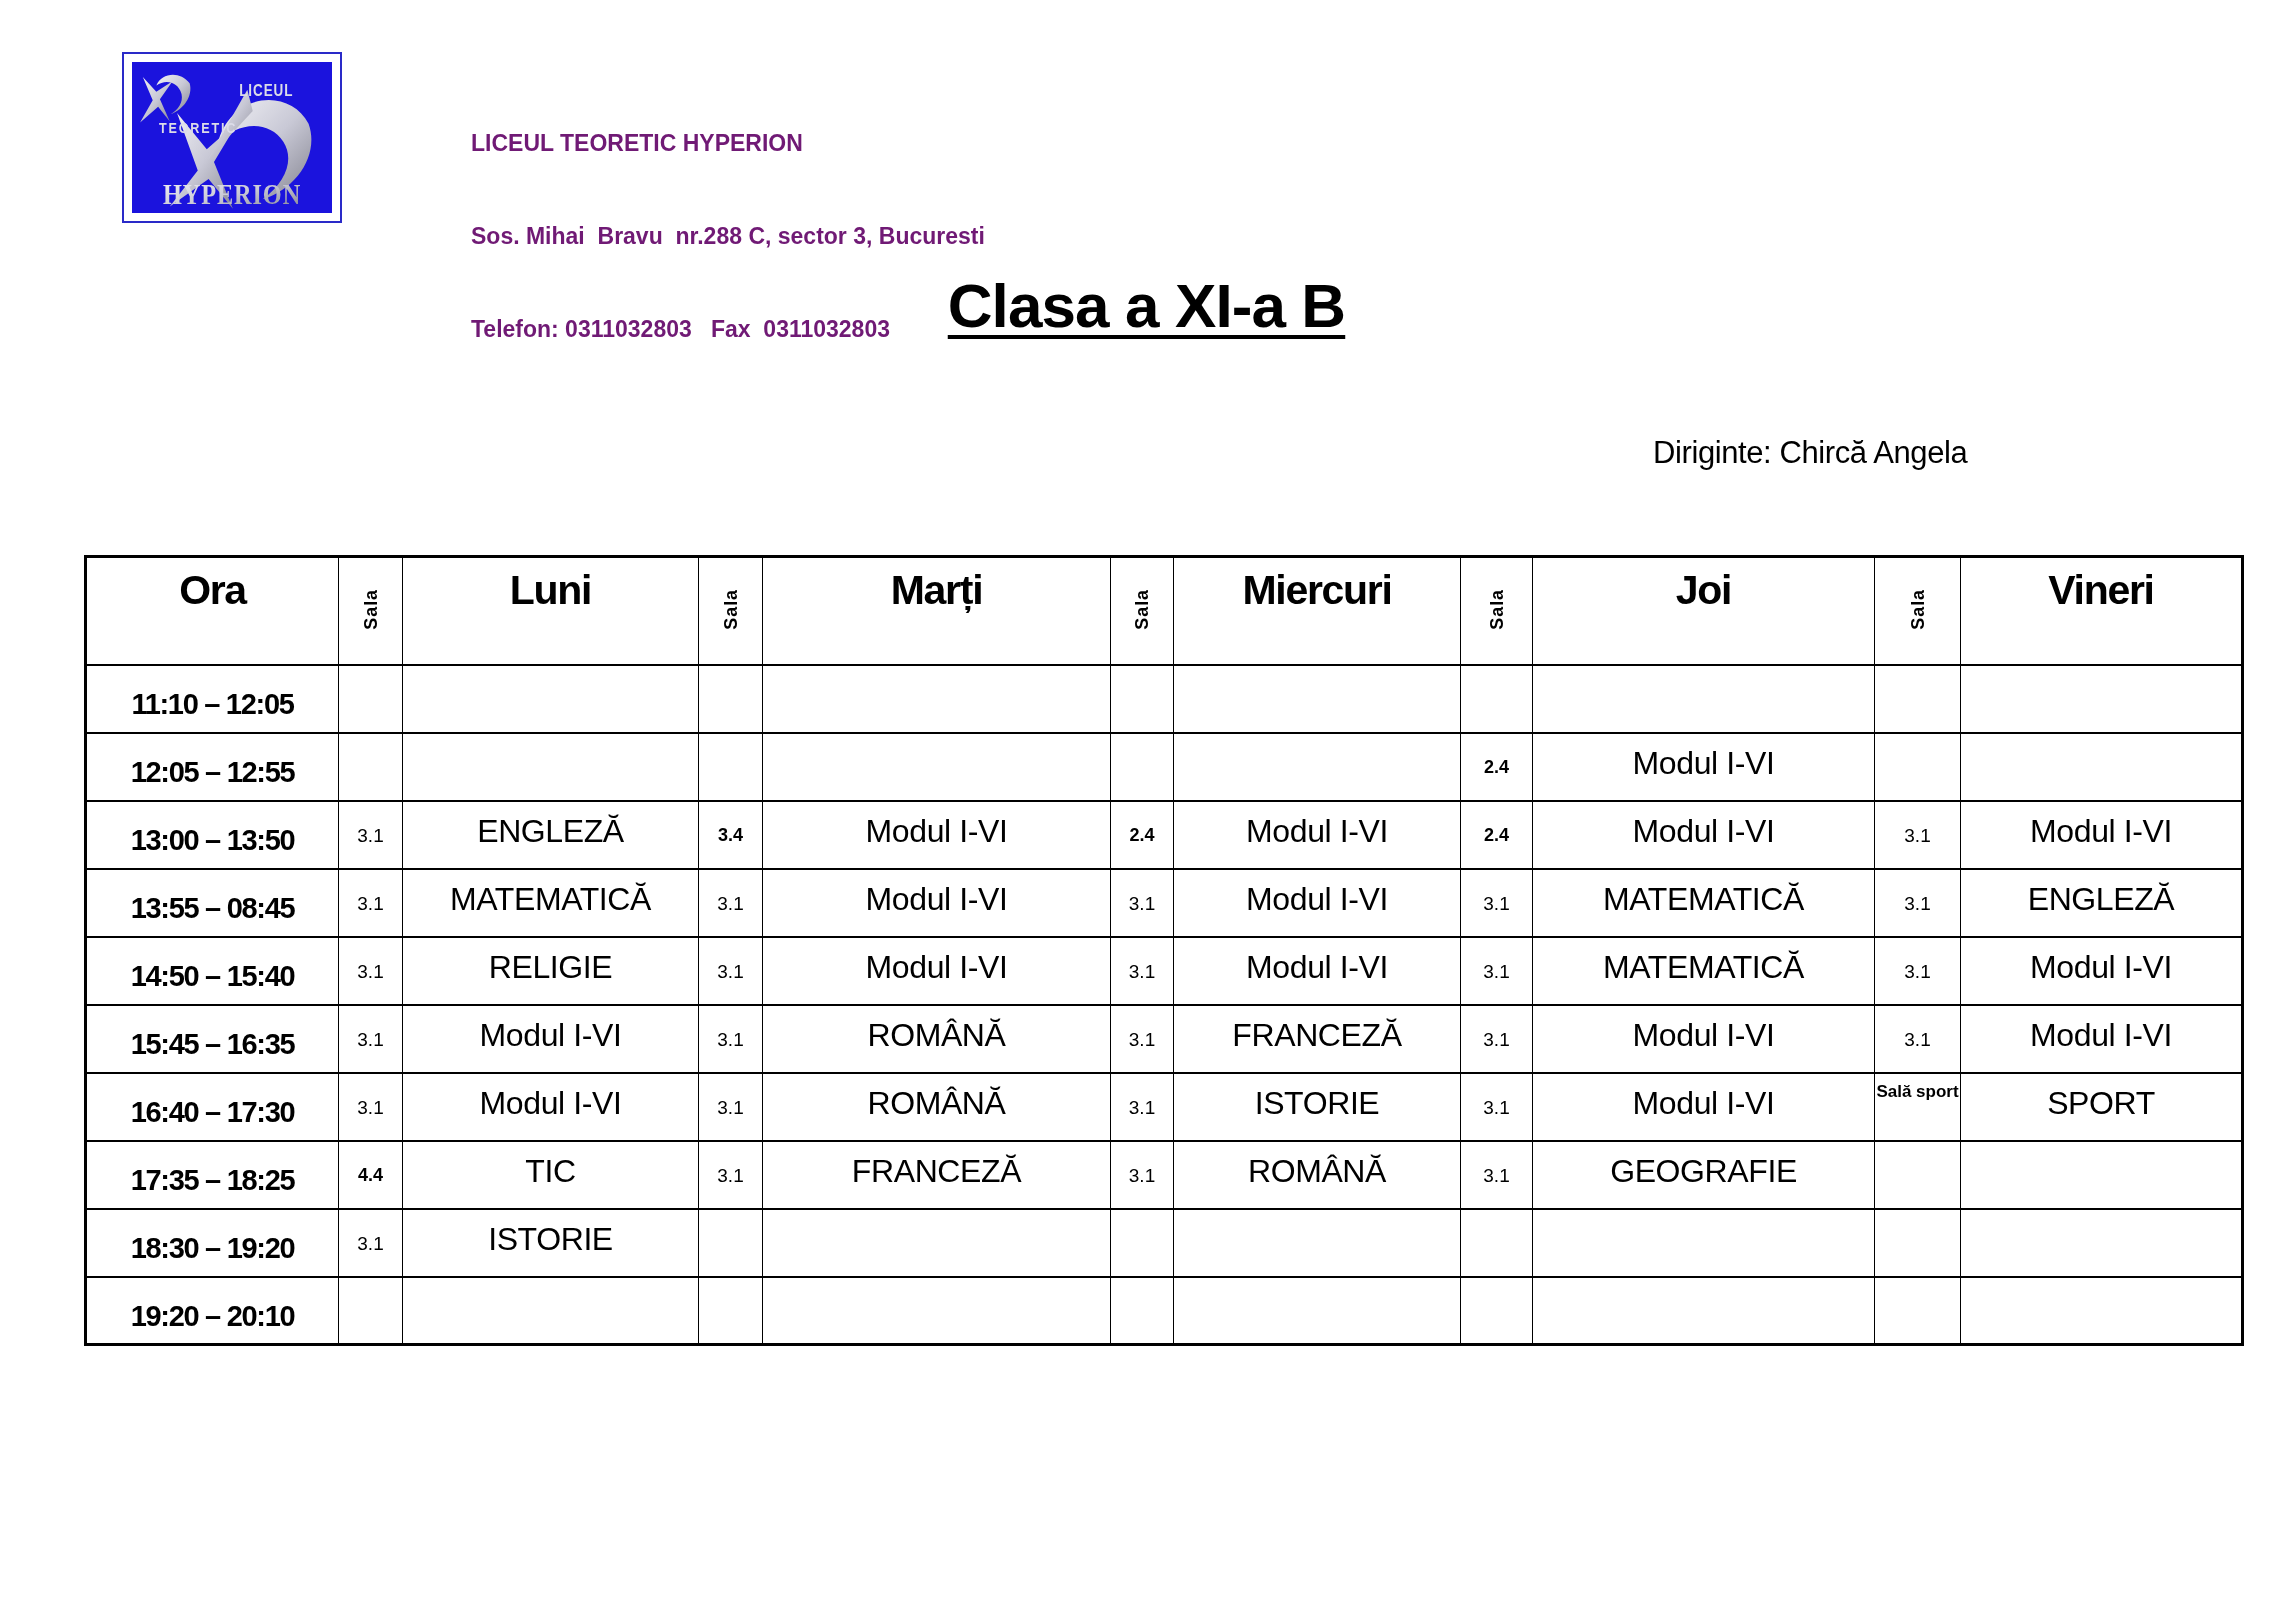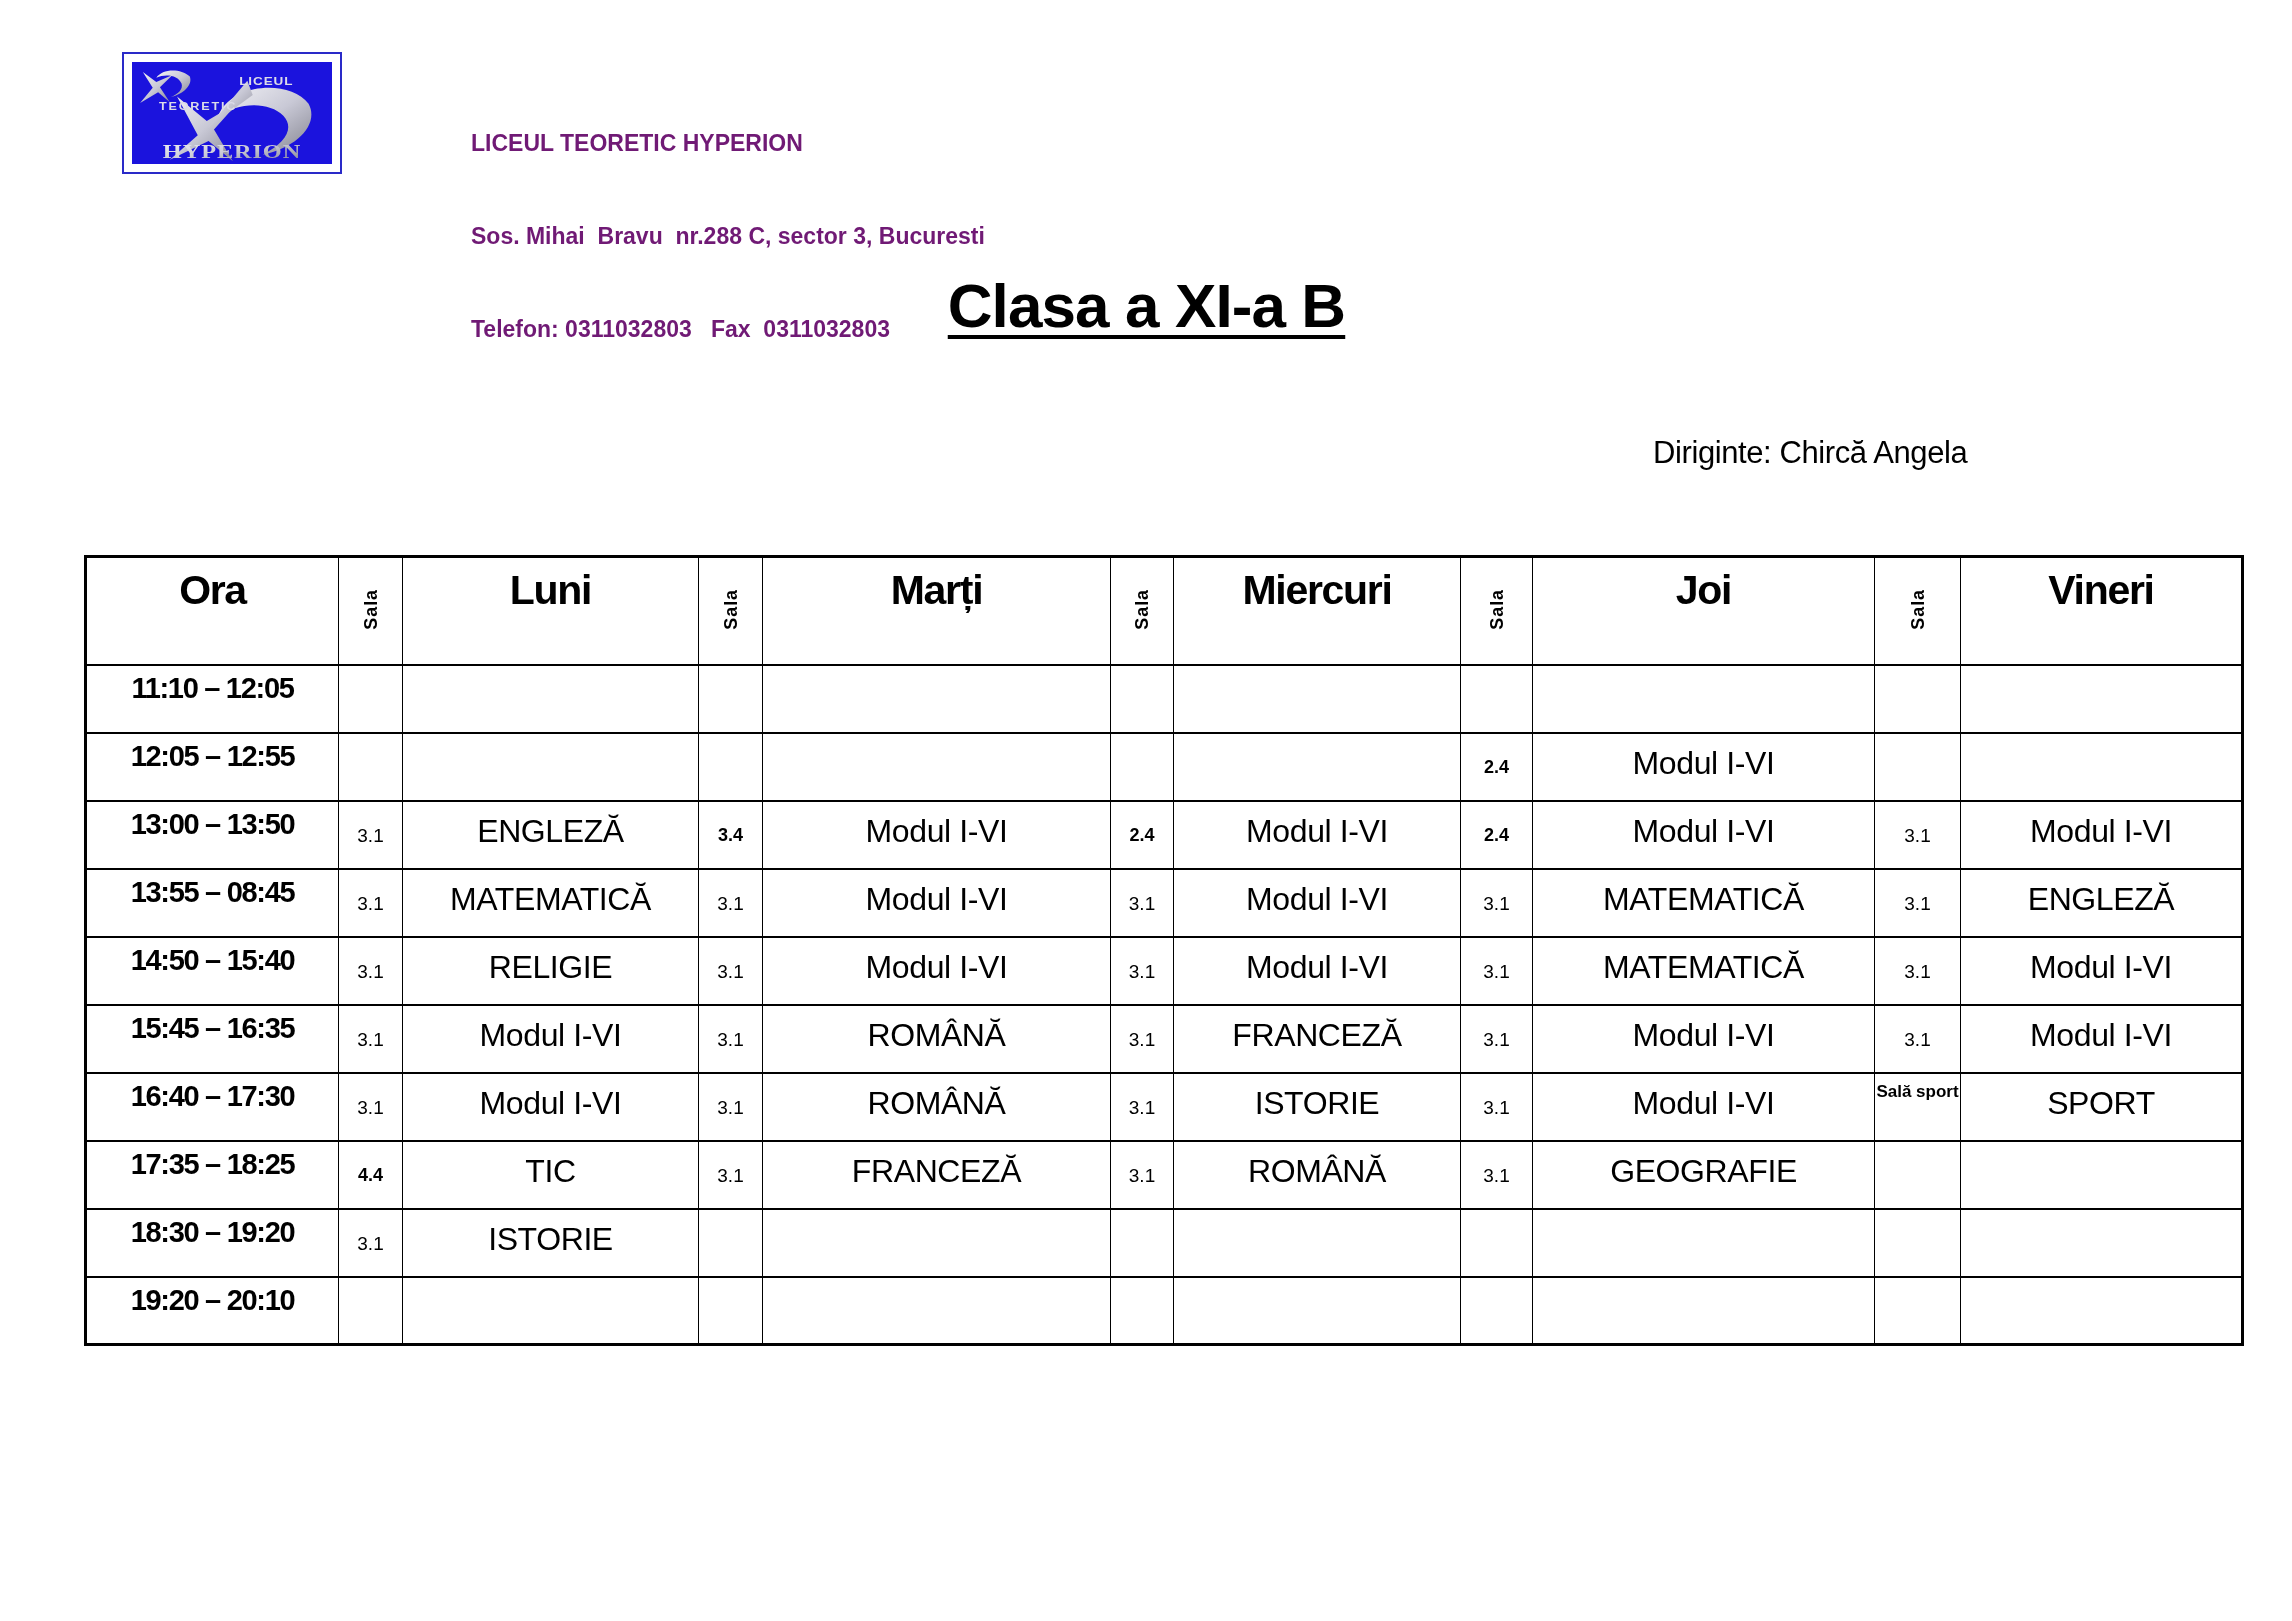--- a/index.html
+++ b/index.html
@@ -1,20 +1,20 @@
 <!DOCTYPE html>
 <html style="font-size:14.3px"><head>
 <meta charset="utf-8">
 <style>
   html,body{margin:0;padding:0;background:#ffffff;}
   body{width:2293px;height:1622px;font-family:"Liberation Sans",sans-serif;color:#000;}
   .page{position:relative;width:2293px;height:1622px;background:#fff;overflow:hidden;}
 
   
-  .logo-box{position:absolute;left:122px;top:52px;width:220px;height:122px;
+  .logo-box{position:absolute;left:122px;top:52px;width:220px;height:171px;
     border:2.7px solid #2a2ac8;background:#fff;padding:8px;box-sizing:border-box;}
   .logo-box svg{display:block;width:100%;height:100%;}
   .school-info{position:absolute;left:471px;top:66px;color:#701a75;font-weight:bold;
     font-size:23px;line-height:31px;white-space:pre;}
 
   
   .doc-title{position:absolute;top:270px;left:0;width:2293px;text-align:center;
     font-size:62px;font-weight:bold;letter-spacing:-0.9px;}
   .doc-title span{text-decoration:underline;text-decoration-thickness:3.6px;text-underline-offset:8px;}
   .homeroom{position:absolute;left:1653px;top:435px;font-size:31px;font-weight:normal;letter-spacing:-0.4px;}
@@ -26,21 +26,21 @@
     border-top:2.7px solid #000;border-bottom:2.7px solid #000;
     box-sizing:border-box;overflow:hidden;padding:0;}
   thead tr{height:108px;}
   tbody tr{height:68px;}
   th.ora-h,th.day-h{font-size:41px;font-weight:bold;text-align:center;vertical-align:top;
     padding-top:9px;letter-spacing:-1.3px;}
   th.sala-h{vertical-align:middle;text-align:center;}
   .rot{display:inline-block;writing-mode:vertical-rl;transform:rotate(180deg);
     font-size:18px;font-weight:bold;letter-spacing:0.9px;line-height:1;}
   td.time-cell{font-size:29px;font-weight:bold;text-align:center;vertical-align:top;
-    padding-top:6px;letter-spacing:-1.3px;}
+    padding-top:22px;letter-spacing:-1.3px;}
   td.subject-cell{font-size:32px;font-weight:normal;text-align:center;vertical-align:top;
     padding-top:11.6px;letter-spacing:-0.4px;}
   td.room-cell{font-size:19px;text-align:center;vertical-align:top;padding-top:24px;line-height:19.7px;}
   td.room-cell.bold{font-weight:bold;font-size:18px;}
   td.room-cell.multiline{padding-top:8px;font-size:17px;line-height:19px;}
 </style>
 </head>
 <body>
 
 <div class="page">

